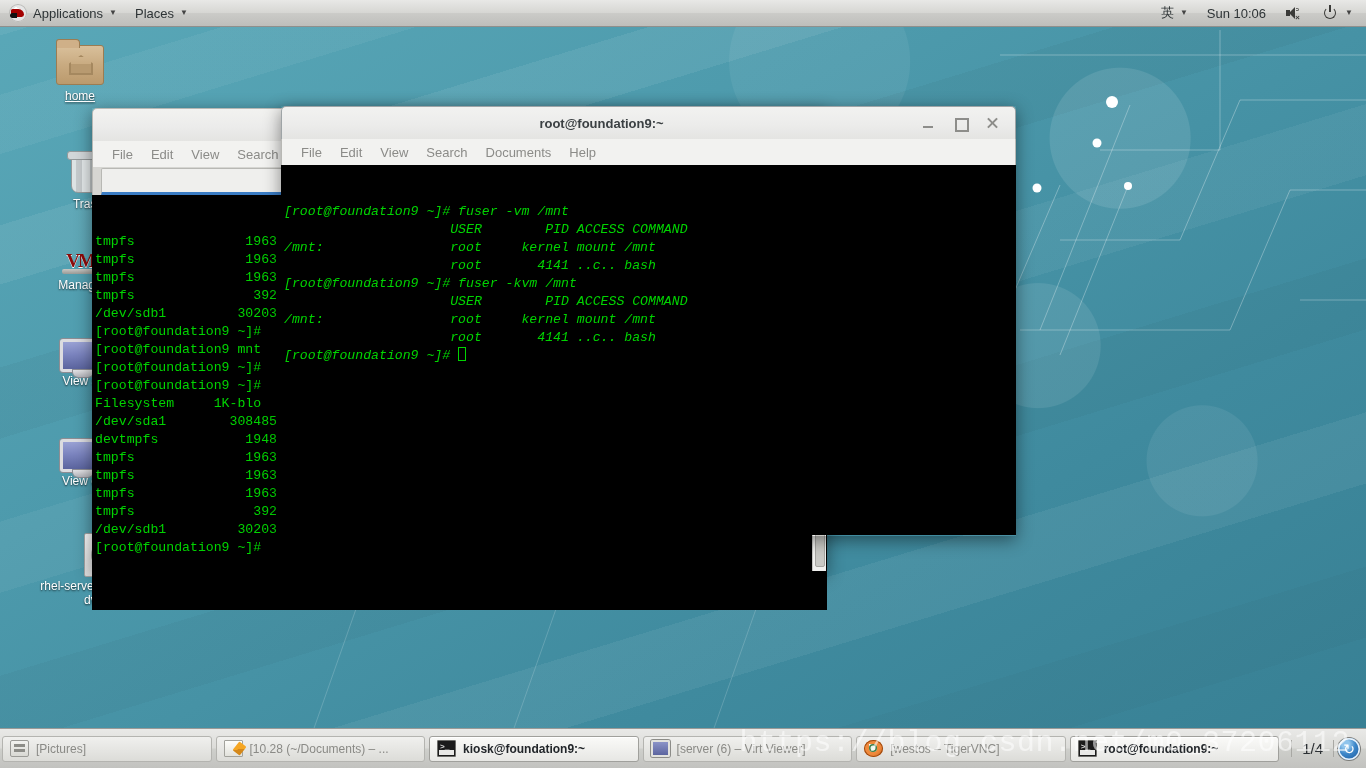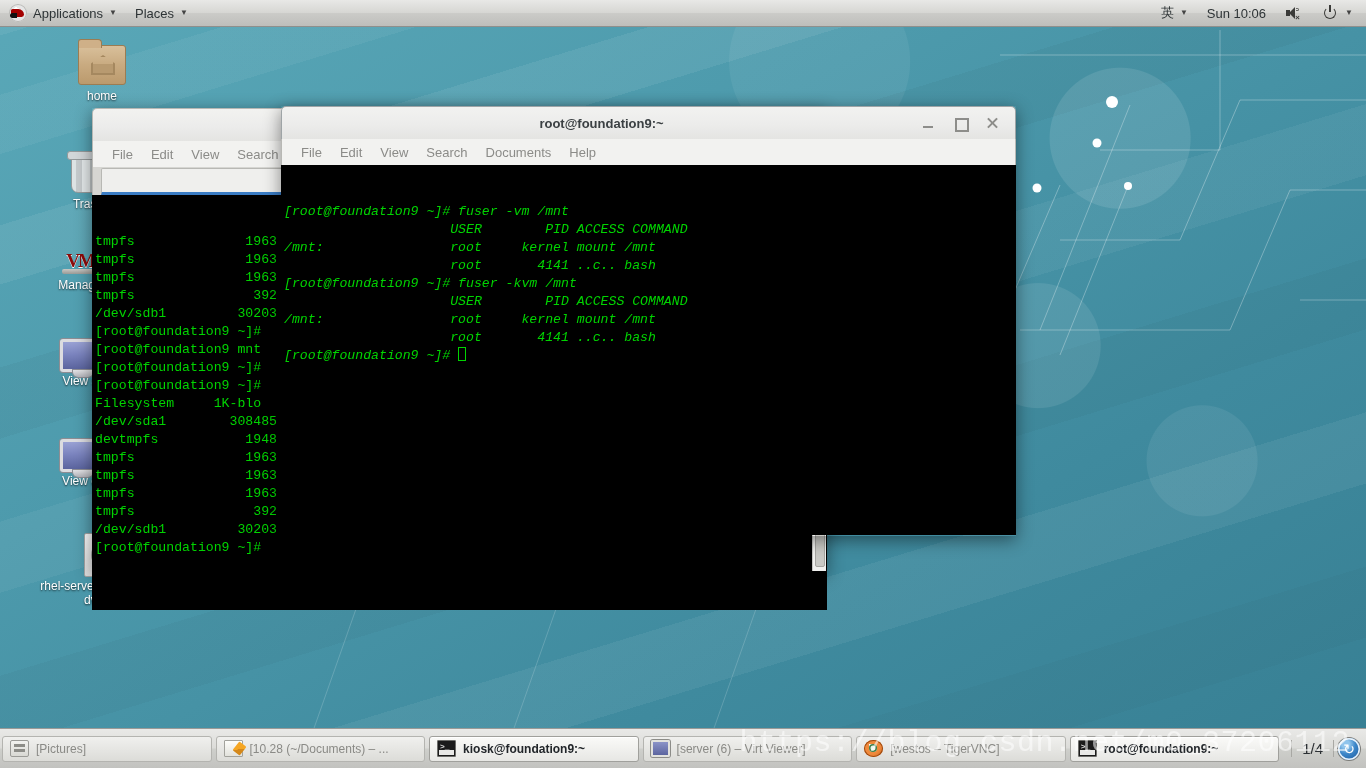--- a/index.html
+++ b/index.html
@@ -350,21 +350,21 @@
     <div class="panel-item">
       <span class="sysicon">
         <i class="pw-ring"></i>
           <i class="pw-stem"></i>
       </span>
       <span class="caret">▼</span>
     </div>
   </div>
 </div>
 
-<div class="desk-icon" style="left:54px; top:38px;">
+<div class="desk-icon" style="left:32px; top:38px;text-decoration:underline;">
   <div class="desk-glyph g-home"></div>
   <div>home</div>
 </div>
 
 <div class="desk-icon" style="left:40px; top:150px;">
   <div class="desk-glyph g-trash"></div>
   <div>Trash</div>
 </div>
 
 <div class="desk-icon" style="left:32px; top:235px;">

